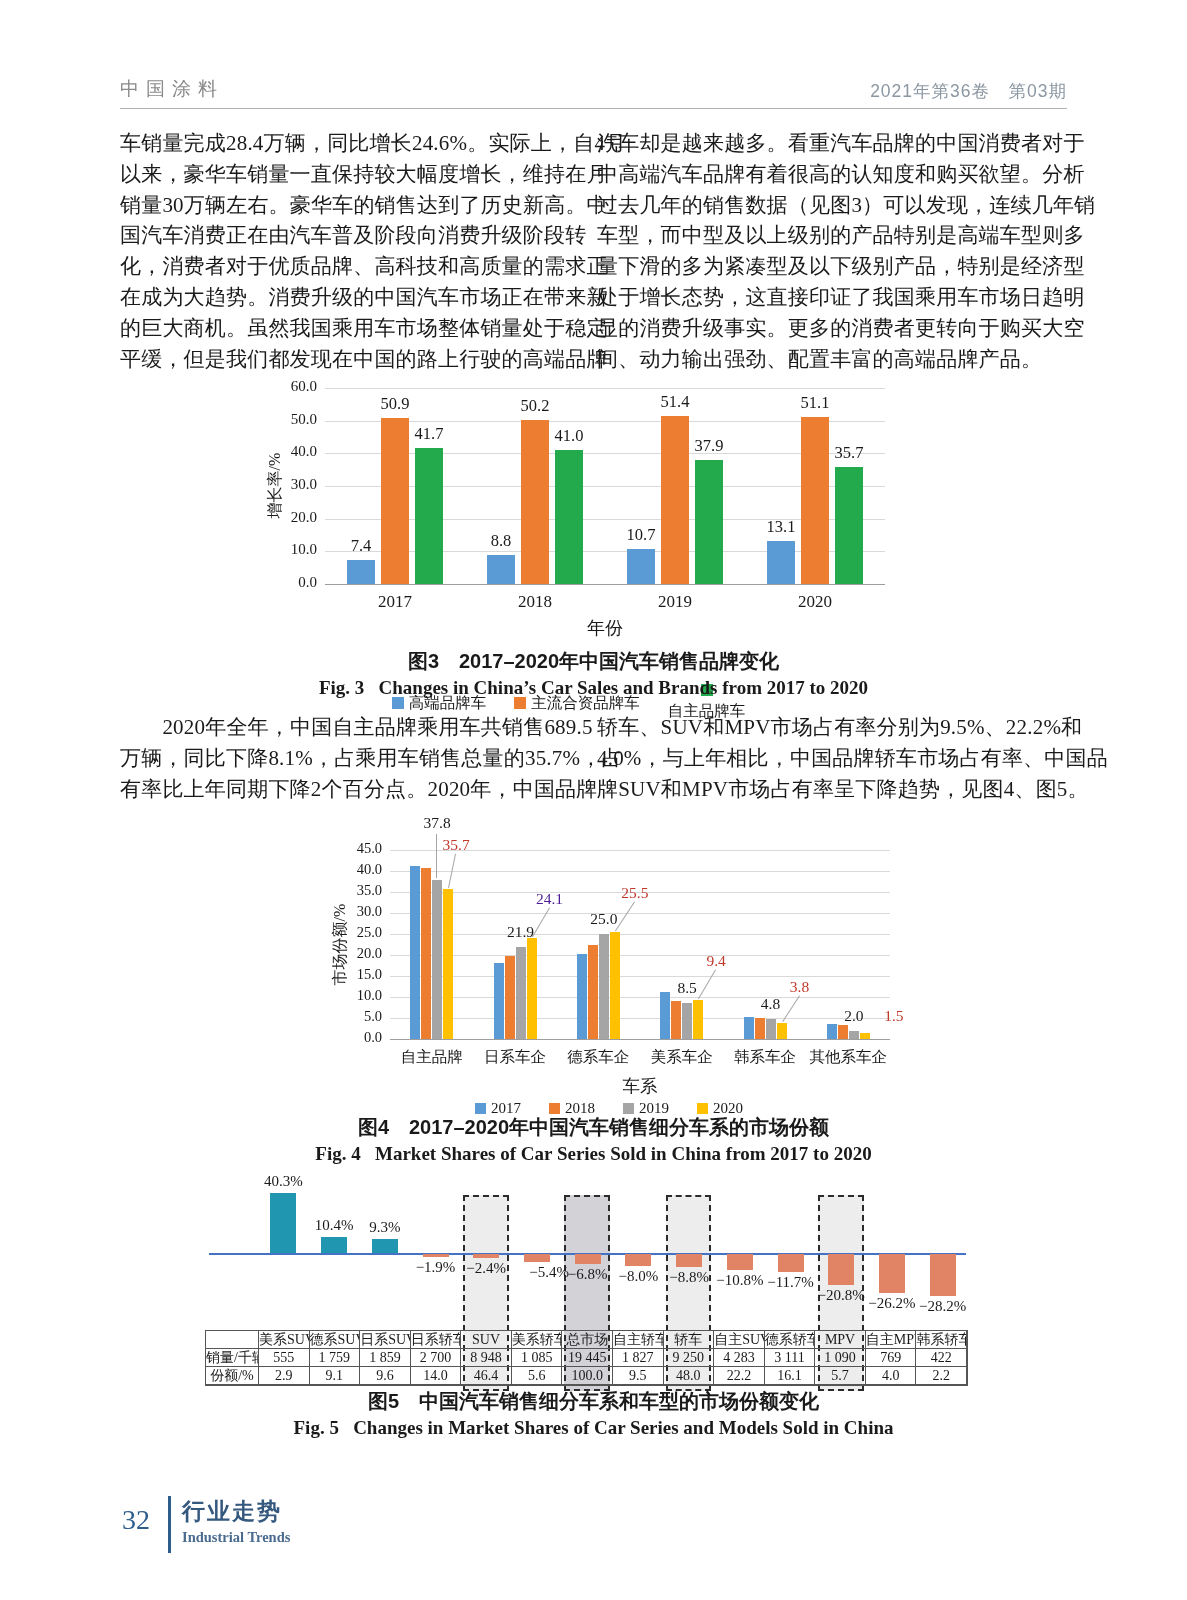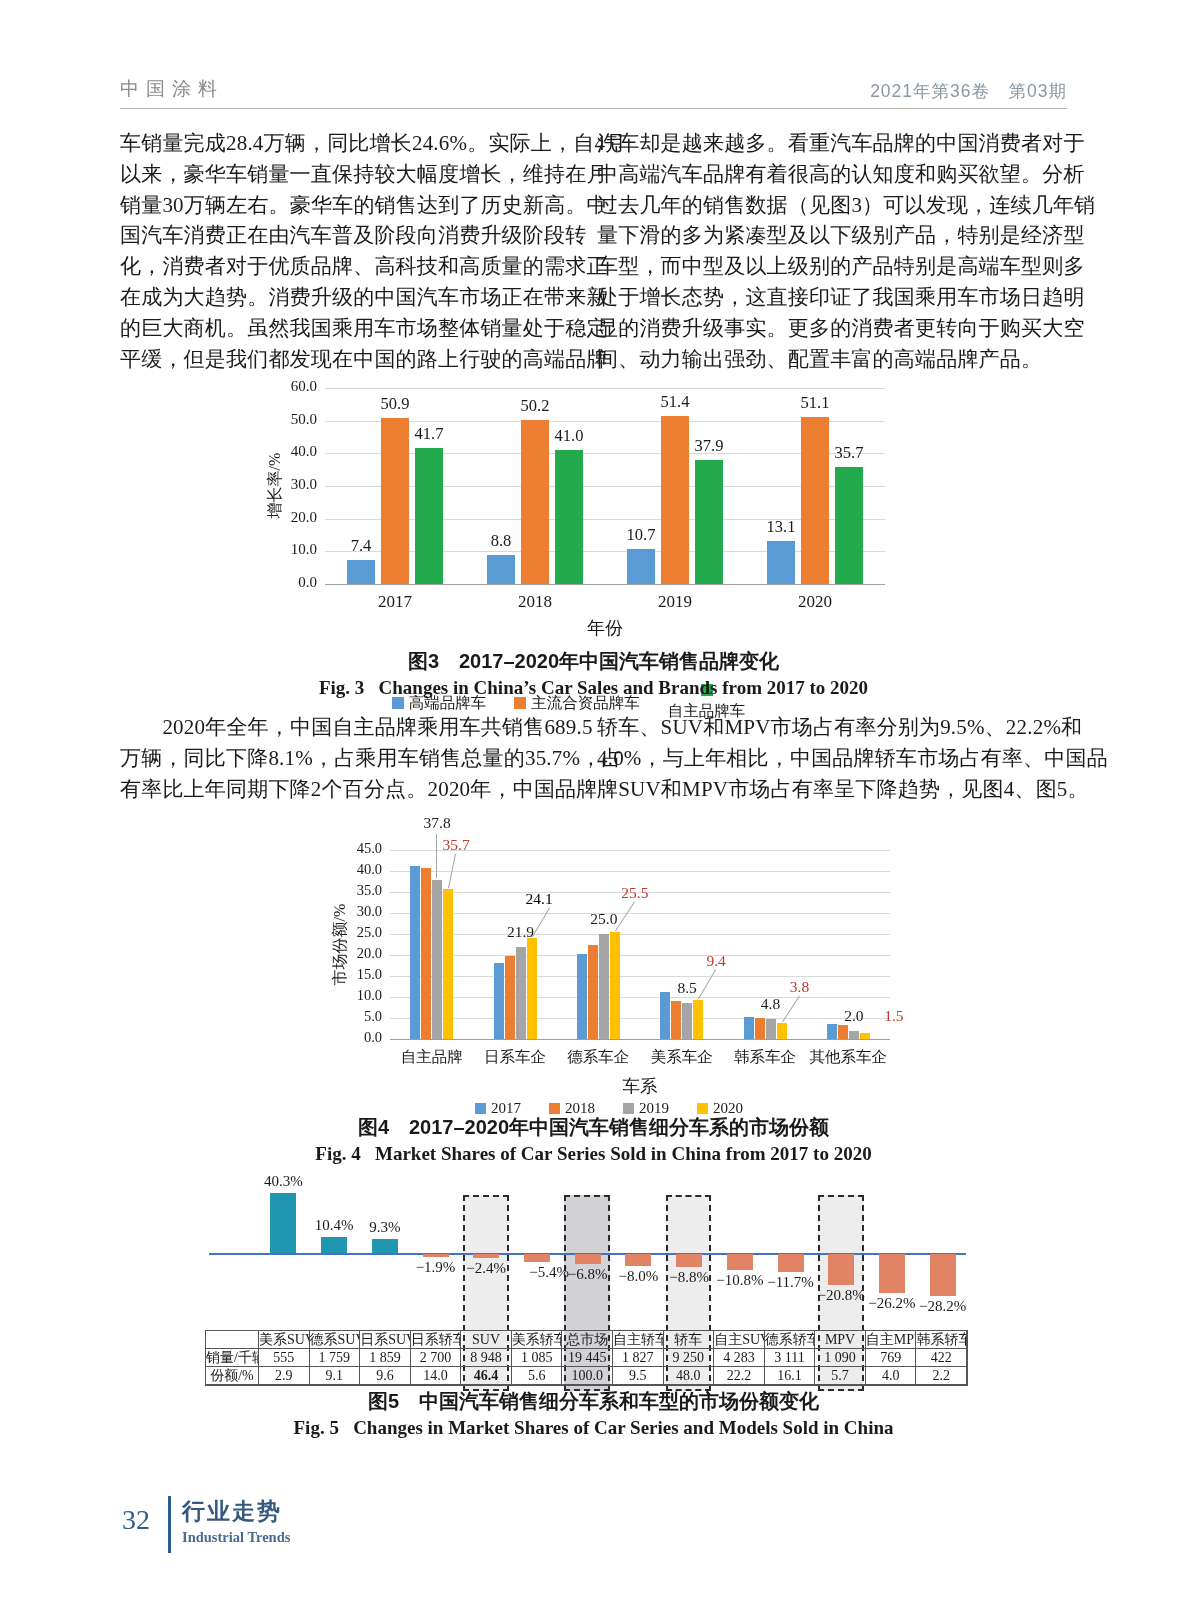--- a/index.html
+++ b/index.html
@@ -28,22 +28,22 @@
       <div class="tline">国汽车消费正在由汽车普及阶段向消费升级阶段转</div>
       <div class="tline">化，消费者对于优质品牌、高科技和高质量的需求正</div>
       <div class="tline">在成为大趋势。消费升级的中国汽车市场正在带来新</div>
       <div class="tline">的巨大商机。虽然我国乘用车市场整体销量处于稳定</div>
       <div class="tline">平缓，但是我们都发现在中国的路上行驶的高端品牌</div>
     </div>
   <div class="abs" style="left:597px;top:128px;width:470px;">
       <div class="tline">汽车却是越来越多。看重汽车品牌的中国消费者对于</div>
       <div class="tline">中高端汽车品牌有着很高的认知度和购买欲望。分析</div>
       <div class="tline">过去几年的销售数据（见图3）可以发现，连续几年销</div>
+      <div class="tline">车型，而中型及以上级别的产品特别是高端车型则多</div>
       <div class="tline">量下滑的多为紧凑型及以下级别产品，特别是经济型</div>
-      <div class="tline">车型，而中型及以上级别的产品特别是高端车型则多</div>
       <div class="tline">处于增长态势，这直接印证了我国乘用车市场日趋明</div>
       <div class="tline">显的消费升级事实。更多的消费者更转向于购买大空</div>
       <div class="tline">间、动力输出强劲、配置丰富的高端品牌产品。</div>
     </div>
 
   <div class="chart" style="left:252px;top:378px;width:648px;height:268px;">
       <div style="position: absolute; left: 73px; top: 206px; width: 560px; height: 1px; background: rgb(158, 158, 158);"></div>
       <div style="position: absolute; left: 9px; top: 196px; width: 56px; text-align: right; font-size: 15px;">0.0</div>
       <div style="position: absolute; left: 73px; top: 173.3px; width: 560px; height: 1px; background: rgb(217, 217, 217);"></div>
       <div style="position: absolute; left: 9px; top: 163.333px; width: 56px; text-align: right; font-size: 15px;">10.0</div>
@@ -145,21 +145,21 @@
       <div style="position: absolute; left: 85.1667px; top: 4px; width: 48px; text-align: center; font-size: 15.5px; color: rgb(26, 26, 26);">37.8</div>
       <div style="position: absolute; left: 109.167px; top: 24px; width: 44.24px; height: 1px; background: rgb(166, 166, 166); transform-origin: 0px 0px; transform: rotate(1.5708rad);"></div>
       <div style="position: absolute; left: 104.167px; top: 26px; width: 48px; text-align: center; font-size: 15.5px; color: rgb(192, 57, 43);">35.7</div>
       <div style="position: absolute; left: 128.167px; top: 44px; width: 34.7719px; height: 1px; background: rgb(166, 166, 166); transform-origin: 0px 0px; transform: rotate(1.77349rad);"></div>
       <div style="position: absolute; left: 62px; top: 237px; width: 83.3333px; text-align: center; font-size: 15.5px;">自主品牌</div>
       <div style="position: absolute; left: 165.5px; top: 153px; width: 10px; height: 76px; background: rgb(91, 155, 213);"></div>
       <div style="position: absolute; left: 176.5px; top: 146.3px; width: 10px; height: 82.7px; background: rgb(237, 125, 49);"></div>
       <div style="position: absolute; left: 187.5px; top: 137px; width: 10px; height: 92px; background: rgb(165, 165, 165);"></div>
       <div style="position: absolute; left: 198.5px; top: 127.8px; width: 10px; height: 101.2px; background: rgb(255, 192, 0);"></div>
       <div style="position: absolute; left: 168.5px; top: 113.02px; width: 48px; text-align: center; font-size: 15.5px; color: rgb(26, 26, 26);">21.9</div>
-      <div style="position: absolute; left: 197.5px; top: 79.78px; width: 48px; text-align: left; font-size: 15.5px; color: #000000;">24.1</div>
+      <div style="position: absolute; left: 197.5px; top: 79.78px; width: 48px; text-align: center; font-size: 15.5px; color: #4c1d95;">24.1</div>
       <div style="position: absolute; left: 221.5px; top: 97.78px; width: 33.6155px; height: 1px; background: rgb(166, 166, 166); transform-origin: 0px 0px; transform: rotate(2.10101rad);"></div>
       <div style="position: absolute; left: 145.333px; top: 237px; width: 83.3333px; text-align: center; font-size: 15.5px;">日系车企</div>
       <div style="position: absolute; left: 248.833px; top: 143.7px; width: 10px; height: 85.3px; background: rgb(91, 155, 213);"></div>
       <div style="position: absolute; left: 259.833px; top: 135.3px; width: 10px; height: 93.7px; background: rgb(237, 125, 49);"></div>
       <div style="position: absolute; left: 270.833px; top: 124px; width: 10px; height: 105px; background: rgb(165, 165, 165);"></div>
       <div style="position: absolute; left: 281.833px; top: 121.9px; width: 10px; height: 107.1px; background: rgb(255, 192, 0);"></div>
       <div style="position: absolute; left: 251.833px; top: 100px; width: 48px; text-align: center; font-size: 15.5px; color: rgb(26, 26, 26);">25.0</div>
       <div style="position: absolute; left: 282.833px; top: 73.9px; width: 48px; text-align: center; font-size: 15.5px; color: rgb(192, 57, 43);">25.5</div>
       <div style="position: absolute; left: 306.833px; top: 91.9px; width: 34.6699px; height: 1px; background: rgb(166, 166, 166); transform-origin: 0px 0px; transform: rotate(2.1508rad);"></div>
       <div style="position: absolute; left: 228.667px; top: 237px; width: 83.3333px; text-align: center; font-size: 15.5px;">德系车企</div>
@@ -272,21 +272,21 @@
         <div style="position: static; border-right: 1px solid rgb(85, 85, 85); border-bottom: 1px solid rgb(85, 85, 85); height: 17px; line-height: 17px; text-align: center; overflow: hidden; white-space: nowrap;">4 283</div>
         <div style="position: static; border-right: 1px solid rgb(85, 85, 85); border-bottom: 1px solid rgb(85, 85, 85); height: 17px; line-height: 17px; text-align: center; overflow: hidden; white-space: nowrap;">3 111</div>
         <div style="position: static; border-right: 1px solid rgb(85, 85, 85); border-bottom: 1px solid rgb(85, 85, 85); height: 17px; line-height: 17px; text-align: center; overflow: hidden; white-space: nowrap;">1 090</div>
         <div style="position: static; border-right: 1px solid rgb(85, 85, 85); border-bottom: 1px solid rgb(85, 85, 85); height: 17px; line-height: 17px; text-align: center; overflow: hidden; white-space: nowrap;">769</div>
         <div style="position: static; border-right: 1px solid rgb(85, 85, 85); border-bottom: 1px solid rgb(85, 85, 85); height: 17px; line-height: 17px; text-align: center; overflow: hidden; white-space: nowrap;">422</div>
         <div style="position: static; border-right: 1px solid rgb(85, 85, 85); border-bottom: 1px solid rgb(85, 85, 85); height: 17px; line-height: 17px; text-align: center; overflow: hidden; white-space: nowrap;">份额/%</div>
         <div style="position: static; border-right: 1px solid rgb(85, 85, 85); border-bottom: 1px solid rgb(85, 85, 85); height: 17px; line-height: 17px; text-align: center; overflow: hidden; white-space: nowrap;">2.9</div>
         <div style="position: static; border-right: 1px solid rgb(85, 85, 85); border-bottom: 1px solid rgb(85, 85, 85); height: 17px; line-height: 17px; text-align: center; overflow: hidden; white-space: nowrap;">9.1</div>
         <div style="position: static; border-right: 1px solid rgb(85, 85, 85); border-bottom: 1px solid rgb(85, 85, 85); height: 17px; line-height: 17px; text-align: center; overflow: hidden; white-space: nowrap;">9.6</div>
         <div style="position: static; border-right: 1px solid rgb(85, 85, 85); border-bottom: 1px solid rgb(85, 85, 85); height: 17px; line-height: 17px; text-align: center; overflow: hidden; white-space: nowrap;">14.0</div>
-        <div style="position: static; border-right: 1px solid rgb(85, 85, 85); border-bottom: 1px solid rgb(85, 85, 85); height: 17px; line-height: 17px; text-align: center; overflow: hidden; white-space: nowrap; font-weight: bold;">46.4</div>
+        <div style="position: static; border-right: 1px solid rgb(85, 85, 85); border-bottom: 1px solid rgb(85, 85, 85); height: 17px; line-height: 17px; text-align: center; overflow: hidden; white-space: nowrap;">46.4</div>
         <div style="position: static; border-right: 1px solid rgb(85, 85, 85); border-bottom: 1px solid rgb(85, 85, 85); height: 17px; line-height: 17px; text-align: center; overflow: hidden; white-space: nowrap;">5.6</div>
         <div style="position: static; border-right: 1px solid rgb(85, 85, 85); border-bottom: 1px solid rgb(85, 85, 85); height: 17px; line-height: 17px; text-align: center; overflow: hidden; white-space: nowrap;">100.0</div>
         <div style="position: static; border-right: 1px solid rgb(85, 85, 85); border-bottom: 1px solid rgb(85, 85, 85); height: 17px; line-height: 17px; text-align: center; overflow: hidden; white-space: nowrap;">9.5</div>
         <div style="position: static; border-right: 1px solid rgb(85, 85, 85); border-bottom: 1px solid rgb(85, 85, 85); height: 17px; line-height: 17px; text-align: center; overflow: hidden; white-space: nowrap;">48.0</div>
         <div style="position: static; border-right: 1px solid rgb(85, 85, 85); border-bottom: 1px solid rgb(85, 85, 85); height: 17px; line-height: 17px; text-align: center; overflow: hidden; white-space: nowrap;">22.2</div>
         <div style="position: static; border-right: 1px solid rgb(85, 85, 85); border-bottom: 1px solid rgb(85, 85, 85); height: 17px; line-height: 17px; text-align: center; overflow: hidden; white-space: nowrap;">16.1</div>
         <div style="position: static; border-right: 1px solid rgb(85, 85, 85); border-bottom: 1px solid rgb(85, 85, 85); height: 17px; line-height: 17px; text-align: center; overflow: hidden; white-space: nowrap;">5.7</div>
         <div style="position: static; border-right: 1px solid rgb(85, 85, 85); border-bottom: 1px solid rgb(85, 85, 85); height: 17px; line-height: 17px; text-align: center; overflow: hidden; white-space: nowrap;">4.0</div>
         <div style="position: static; border-right: 1px solid rgb(85, 85, 85); border-bottom: 1px solid rgb(85, 85, 85); height: 17px; line-height: 17px; text-align: center; overflow: hidden; white-space: nowrap;">2.2</div>
       </div>

